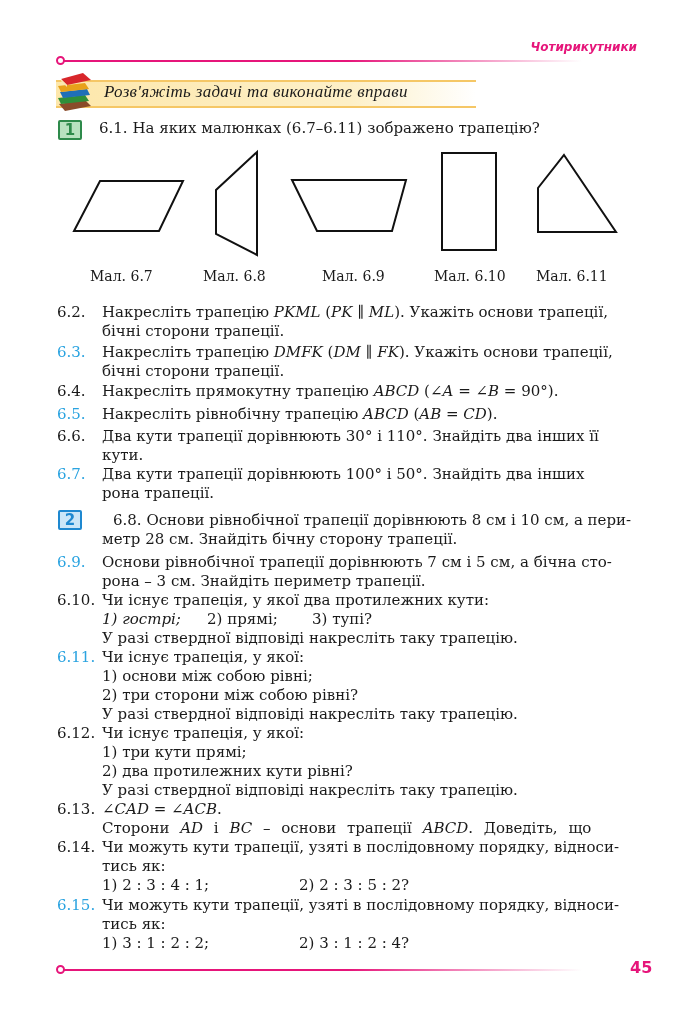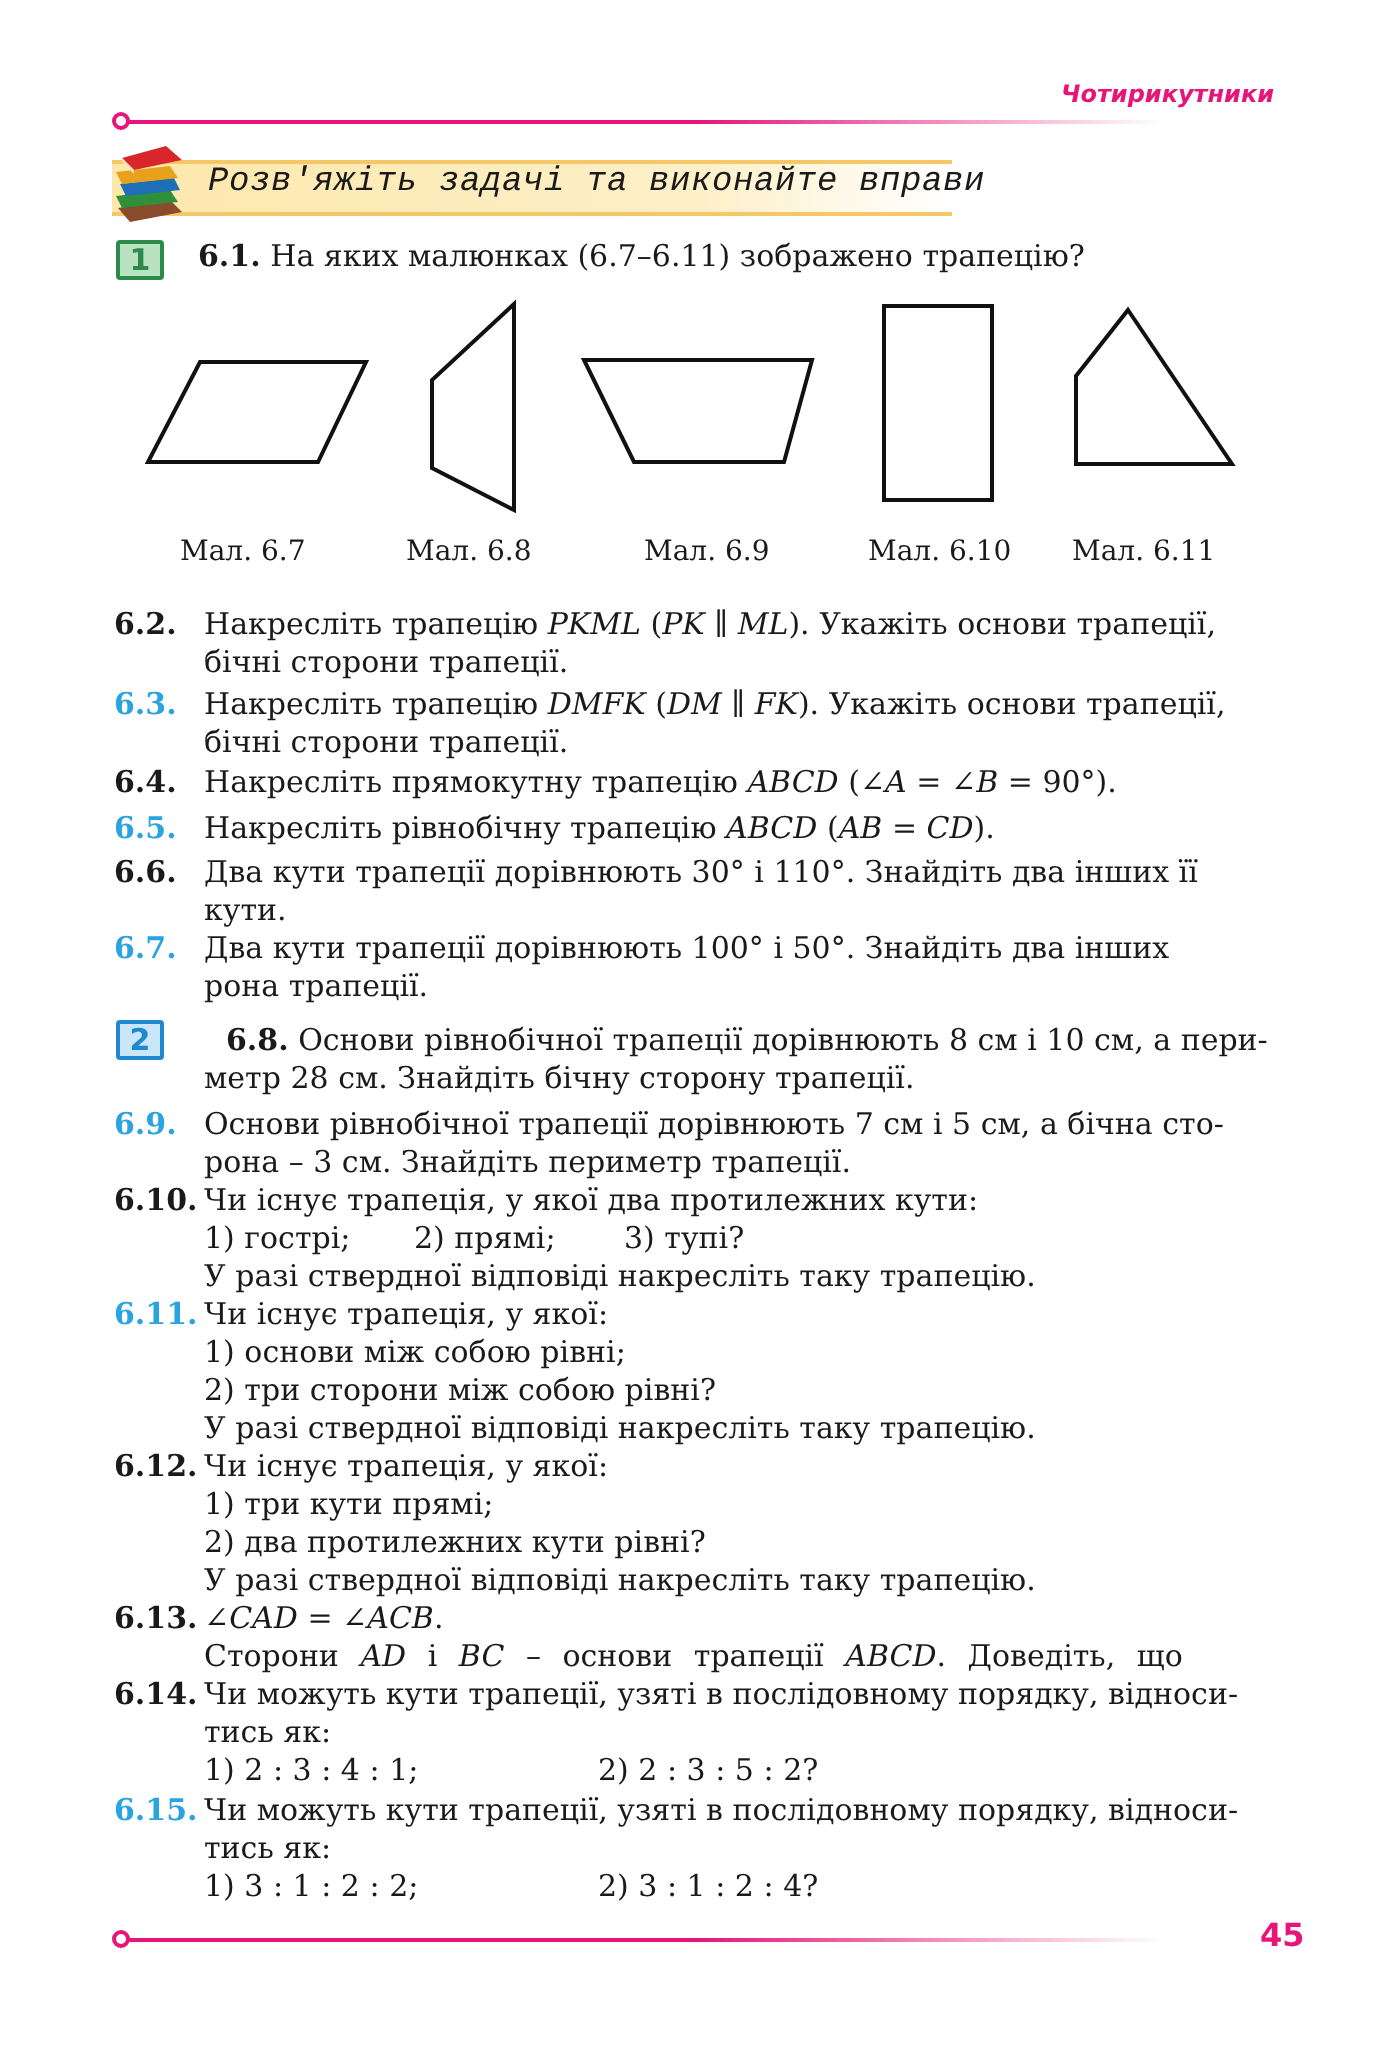--- a/index.html
+++ b/index.html
@@ -24,35 +24,35 @@
     .rule-bottom { top: 969px; left: 62px; width: 520px; }
     .rule-bottom-dot { top: 965px; left: 56px; }
 
     .banner {
       position: absolute; top: 80px; left: 56px; width: 420px; height: 28px;
       background: linear-gradient(to right, #fde7ab 0%, #fdf0c8 70%, rgba(255,250,230,0) 100%);
       border-top: 2px solid #f5c766; border-bottom: 2px solid #f5c766;
     }
     .banner-title {
       position: absolute; top: 82px; left: 104px;
-      font-family: Liberation Mono, monospace; font-style: italic;
+      font-family: Liberation Serif, serif; font-style: italic;
       font-size: 17px; color: #1a1a1a; letter-spacing: 0.3px;
     }
     .books-icon { position: absolute; top: 70px; left: 55px; width: 40px; height: 42px; }
 
     .level-badge {
       position: absolute; width: 24px; height: 20px; border: 2px solid;
       border-radius: 2px; font-family: "DejaVu Sans", sans-serif; font-weight: bold;
       font-size: 15px; line-height: 16px; text-align: center;
     }
     .level-1 { top: 120px; left: 58px; border-color: #2e8a4b; background: #b8e2c0; color: #2e8a4b; }
     .level-2 { top: 510px; left: 58px; border-color: #1e88d0; background: #cbe6f8; color: #1e88d0; }
 
     .text { position: absolute; font-size: 15px; line-height: 19px; white-space: nowrap; }
-    .num { font-weight: bold; }
+    .num { font-weight: normal; }
     .num.blue { color: #2aa3e0; }
     .num.black { color: #1a1a1a; }
     .it { font-style: italic; }
     .prob { position: absolute; left: 57px; width: 580px; font-size: 15px; line-height: 19px; }
     .prob .num { position: absolute; left: 0; top: 0; }
     .prob .body { margin-left: 45px; }
     .prob .line { display: block; white-space: nowrap; text-align: justify; }
     .prob .sub { display: block; white-space: nowrap; }
     .tab { display: inline-block; }
 
@@ -164,21 +164,21 @@
   <div class="body">
     <span class="line">Основи рівнобічної трапеції дорівнюють 7 см і 5 см, а бічна сто-</span>
     <span class="line">рона – 3 см. Знайдіть периметр трапеції.</span>
   </div>
 </div>
 
 <div class="prob" style="top:591px;">
   <span class="num black">6.10.</span>
   <div class="body">
     <span class="line">Чи існує трапеція, у якої два протилежних кути:</span>
-    <span class="sub"><span class="tab" style="width:105px;">1) гострі;</span><span class="tab" style="width:105px;">2) прямі;</span><span class="tab">3) тупі?</span></span>
+    <span class="sub"><span class="tab" style="width:105px;font-style:italic;">1) гострі;</span><span class="tab" style="width:105px;">2) прямі;</span><span class="tab">3) тупі?</span></span>
     <span class="line">У разі ствердної відповіді накресліть таку трапецію.</span>
   </div>
 </div>
 
 <div class="prob" style="top:648px;">
   <span class="num blue">6.11.</span>
   <div class="body">
     <span class="line">Чи існує трапеція, у якої:</span>
     <span class="sub">1) основи між собою рівні;</span>
     <span class="sub">2) три сторони між собою рівні?</span>

